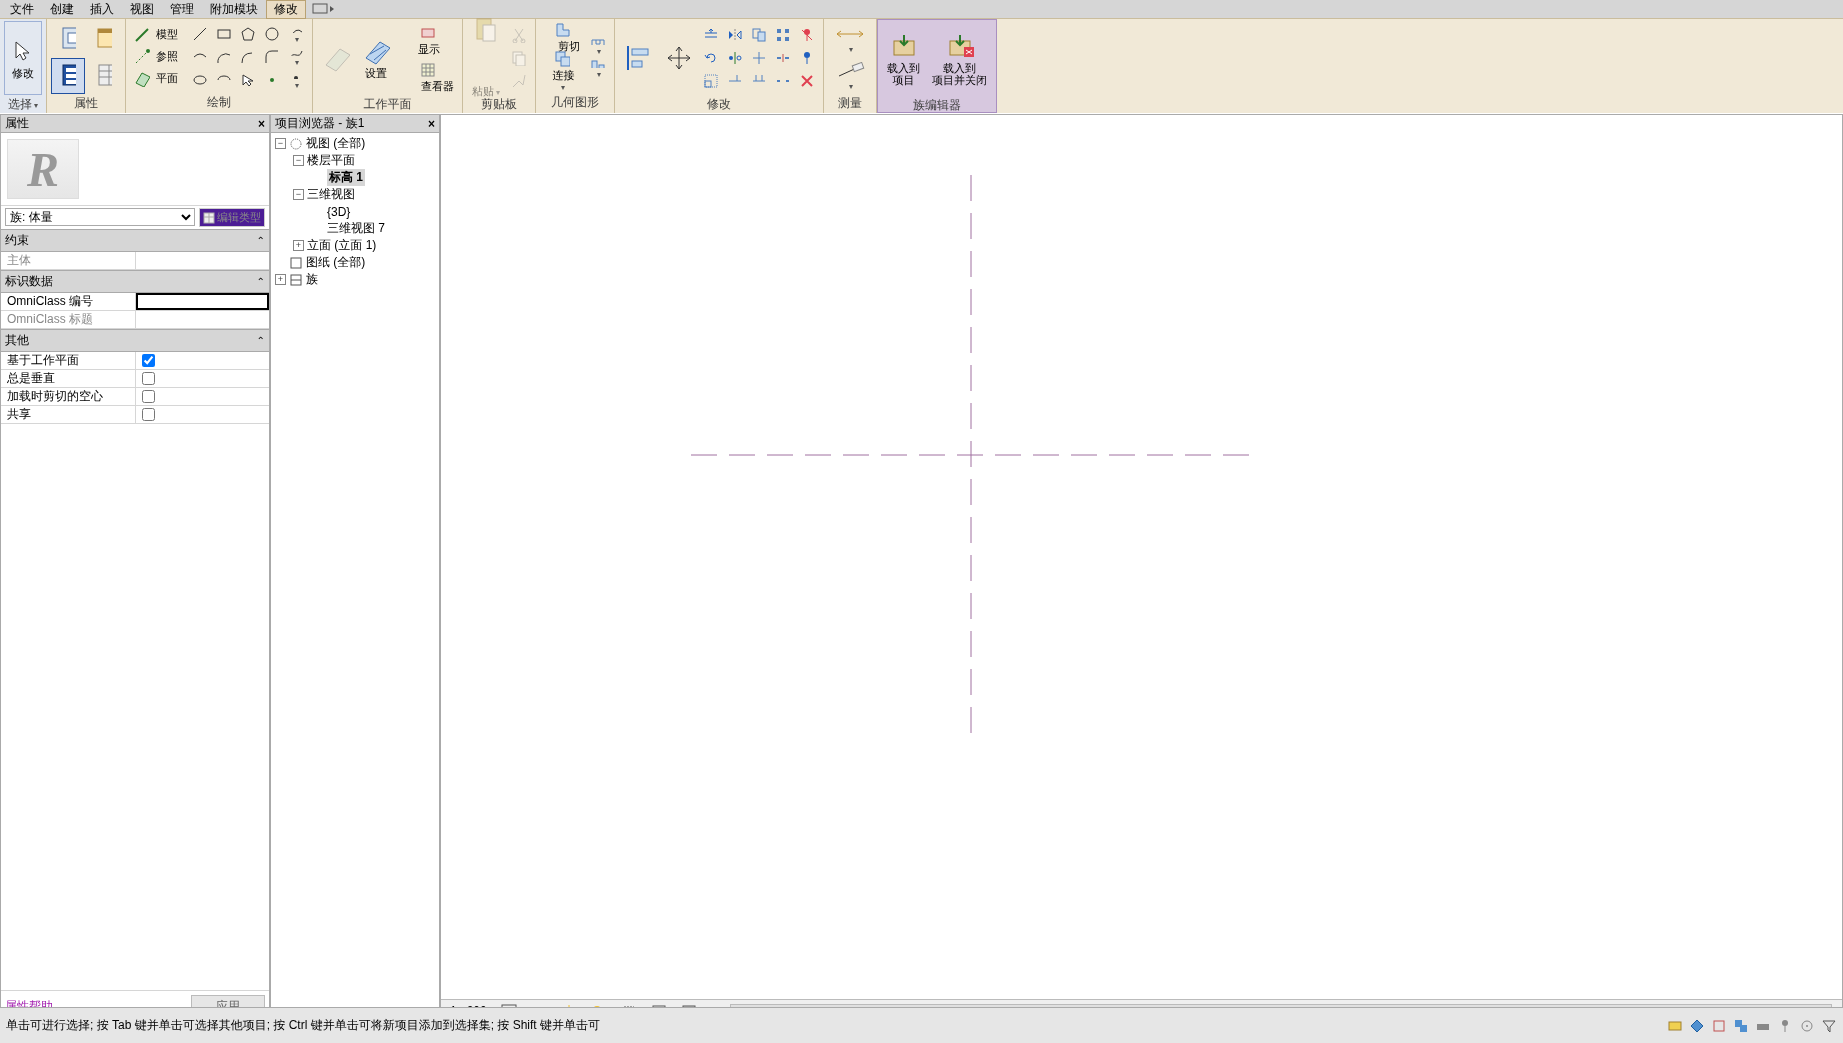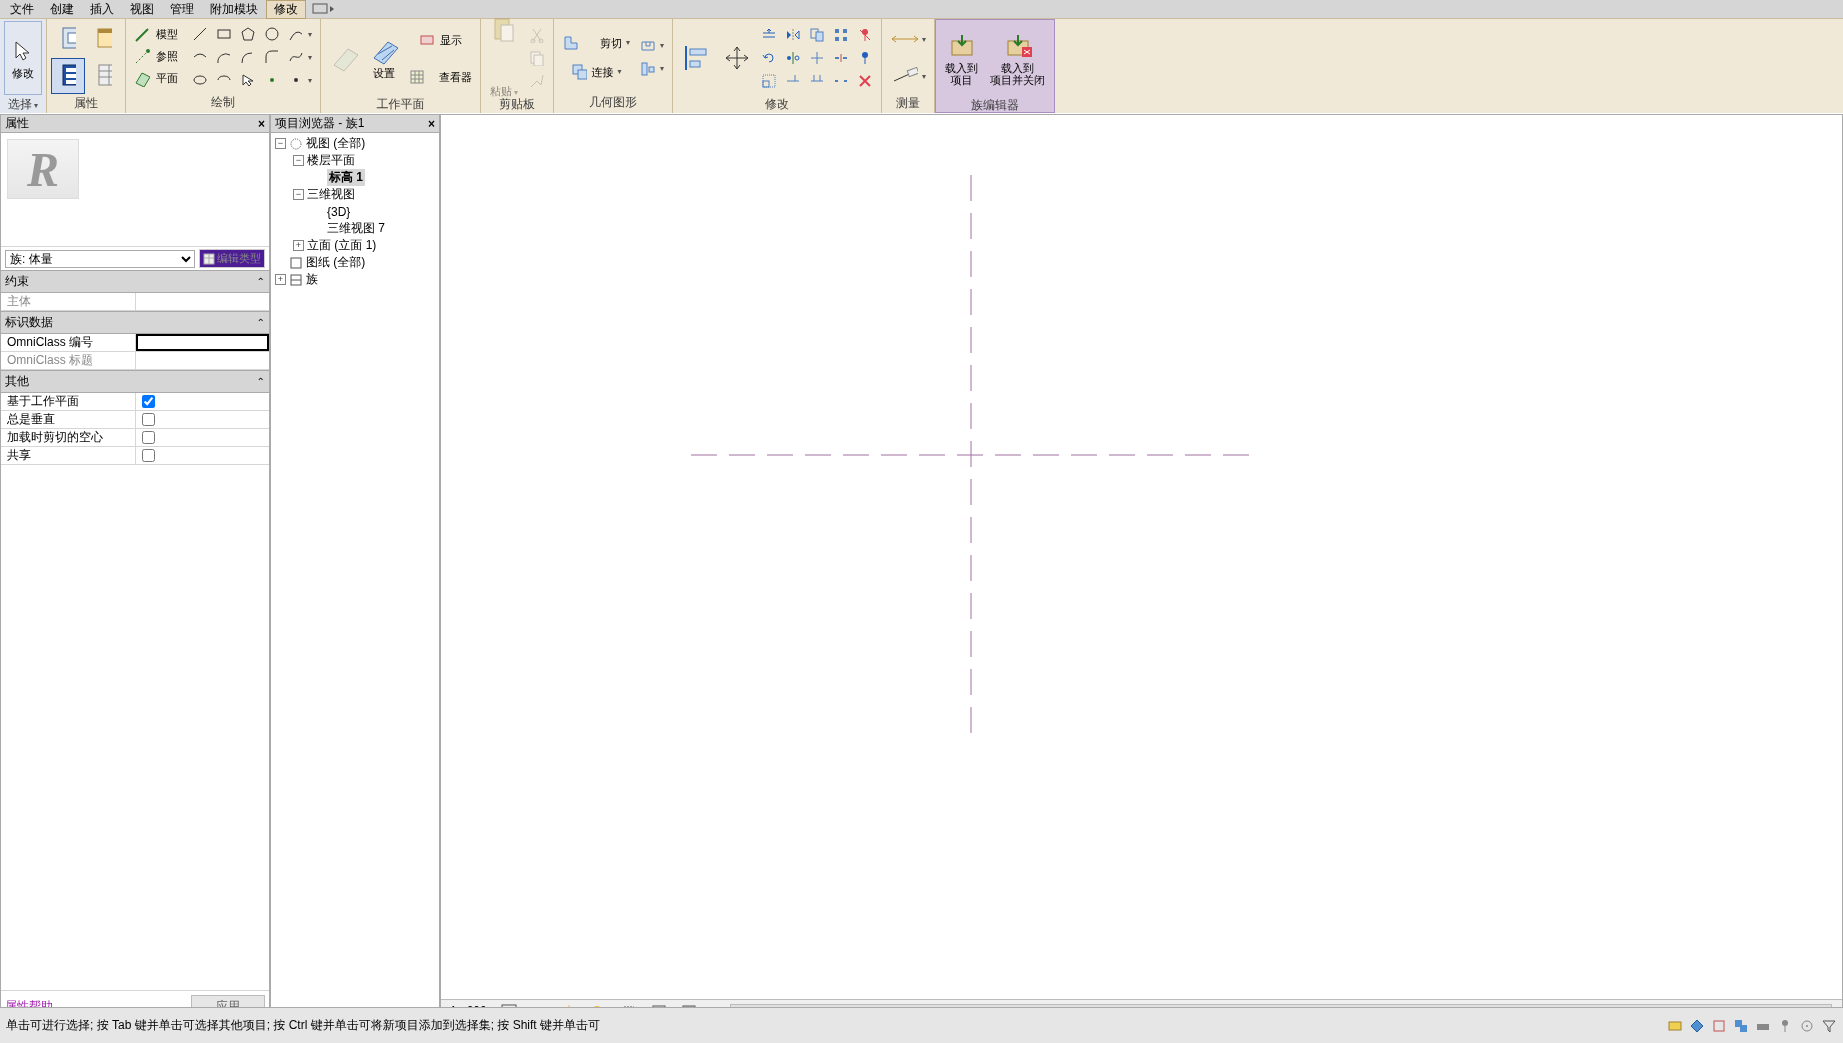--- a/index.html
+++ b/index.html
@@ -11,37 +11,37 @@
   .menuitem.active { background:#eaddc5; border:1px solid #b9a273; padding:0 7px; }
   .menuextra { margin-left:6px; display:flex; align-items:center; }
 
   
   .ribbon { background:#f1e9d7; border-top:1px solid #cabd9d; display:flex; height:95px; }
   .rgroup { display:flex; flex-direction:column; border-right:1px solid #cabd9d; padding:2px 4px 0 4px; }
   .rbody { flex:1; display:flex; align-items:center; gap:2px; }
   .rlabel { text-align:center; font-size:12px; color:#3d3d3d; padding:1px 0 2px 0; }
   .rbtn { display:flex; flex-direction:column; align-items:center; justify-content:center; min-width:30px; height:74px; gap:2px; padding:2px 4px; border:1px solid transparent; }
   .rbtn .ic { width:28px; height:28px; display:flex; align-items:center; justify-content:center; }
-  .rbtn.small { height:22px; flex-direction:row; min-width:22px; padding:0 3px; }
+  .rbtn.small { height:22px; flex-direction:column; min-width:22px; padding:0 3px; }
   .rbtn.small .ic { width:16px; height:16px; }
   .rbtn-lb { font-size:11px; line-height:12px; text-align:center; white-space:nowrap; }
   .vstack { display:flex; flex-direction:column; gap:1px; }
   .hstack { display:flex; gap:0; }
   .selectgroup { background:#e3e8f0; border-right:1px solid #cabd9d; display:flex; flex-direction:column; padding:2px 4px 0 4px; }
 
   
   .panels { position:absolute; top:113px; bottom:20px; left:0; right:0; display:flex; background:#fff; }
   .propspanel, .browserpanel { width:270px; border:1px solid #aaa; display:flex; flex-direction:column; background:#fff; }
   .browserpanel { width:170px; }
   .panelheader { background:#d6d6d6; height:18px; display:flex; align-items:center; padding:0 4px; font-size:12px; border-bottom:1px solid #aaa; }
   .closebtn { margin-left:auto; font-weight:bold; cursor:default; }
 
   .typeimg { display:flex; align-items:center; padding:6px; gap:10px; border-bottom:0; }
   .typeimg .rlogo { width:72px; height:60px; background:linear-gradient(#f4f4f4,#e6e6e6); border:1px solid #ddd; display:flex; align-items:center; justify-content:center; font-size:48px; font-weight:bold; color:#999; font-style:italic; font-family:Georgia,serif; }
-  .typerow { display:flex; align-items:center; padding:2px 4px; gap:4px; border-top:1px solid #d6d6d6;margin-top:41px; }
+  .typerow { display:flex; padding:2px 4px; gap:4px; border-top:1px solid #d6d6d6; }
   .typerow select { flex:1; font-size:12px; border:1px solid #aaa; background:#fff; height:18px; }
   .typerow .editbtn { font-size:11px; color:#888; border:1px solid #ccc; padding:1px 3px; background:#4c1d95; display:flex; align-items:center; gap:2px; }
 
   .pgroup-hd { background:#d6d6d6; padding:2px 4px; font-size:12px; display:flex; align-items:center; border-top:1px solid #aaa; border-bottom:1px solid #aaa; }
   .pgroup-hd .exp { margin-left:auto; font-size:10px; }
   .prow { display:flex; border-bottom:1px solid #d6d6d6; height:18px; align-items:center; }
   .prow .pname { width:135px; padding-left:6px; font-size:12px; overflow:hidden; white-space:nowrap; border-right:1px solid #d6d6d6; height:100%; display:flex; align-items:center; }
   .prow .pval { flex:1; padding-left:4px; font-size:12px; height:100%; display:flex; align-items:center; }
   .prow .pval input[type=checkbox] { margin-left:2px; }
   .prow .pval.editing { border:2px solid #000; }
@@ -305,21 +305,21 @@
         <div class="rbtn small" style="height:36px;">
             <span class="ic">
               <svg width="16" height="16">
                 <rect x="2" y="2" width="12" height="12" fill="#f0f0d0" stroke="#888"></rect>
                 <line x1="2" y1="6" x2="14" y2="6" stroke="#888"></line>
                 <line x1="2" y1="10" x2="14" y2="10" stroke="#888"></line>
                 <line x1="6" y1="2" x2="6" y2="14" stroke="#888"></line>
                 <line x1="10" y1="2" x2="10" y2="14" stroke="#888"></line>
               </svg>
             </span>
-            <span class="rbtn-lb" style="margin-left:12px;">查看器</span>
+            <span class="rbtn-lb" style="margin-left:20px;">查看器</span>
           </div>
       </div>
     </div>
     <div class="rlabel">工作平面</div>
   </div>
 
   <div class="rgroup">
     <div class="rbody">
       <div class="rbtn" style="opacity:0.45;gap:42px;">
         <span class="ic">
@@ -356,21 +356,21 @@
 
   <div class="rgroup">
     <div class="rbody">
       <div class="vstack">
         <div class="rbtn small ddrop" style="height:28px;">
             <span class="ic">
               <svg width="18" height="18">
                 <path d="M3 3 L9 3 L9 9 L15 9 L15 15 L3 15 Z" fill="#c8dcf0" stroke="#5080c0"></path>
               </svg>
             </span>
-            <span class="rbtn-lb" style="margin-left:20px;text-align:right;">剪切</span>
+            <span class="rbtn-lb" style="margin-left:14px;text-align:right;">剪切</span>
           </div>
         <div class="rbtn small ddrop" style="height:28px;">
             <span class="ic">
               <svg width="18" height="18">
                 <rect x="2" y="2" width="9" height="9" fill="#c8dcf0" stroke="#5080c0"></rect>
                 <rect x="7" y="7" width="9" height="9" fill="#c8dcf0" stroke="#5080c0"></rect>
               </svg>
             </span>
             <span class="rbtn-lb" style="margin-left:3px;">连接</span>
           </div>

